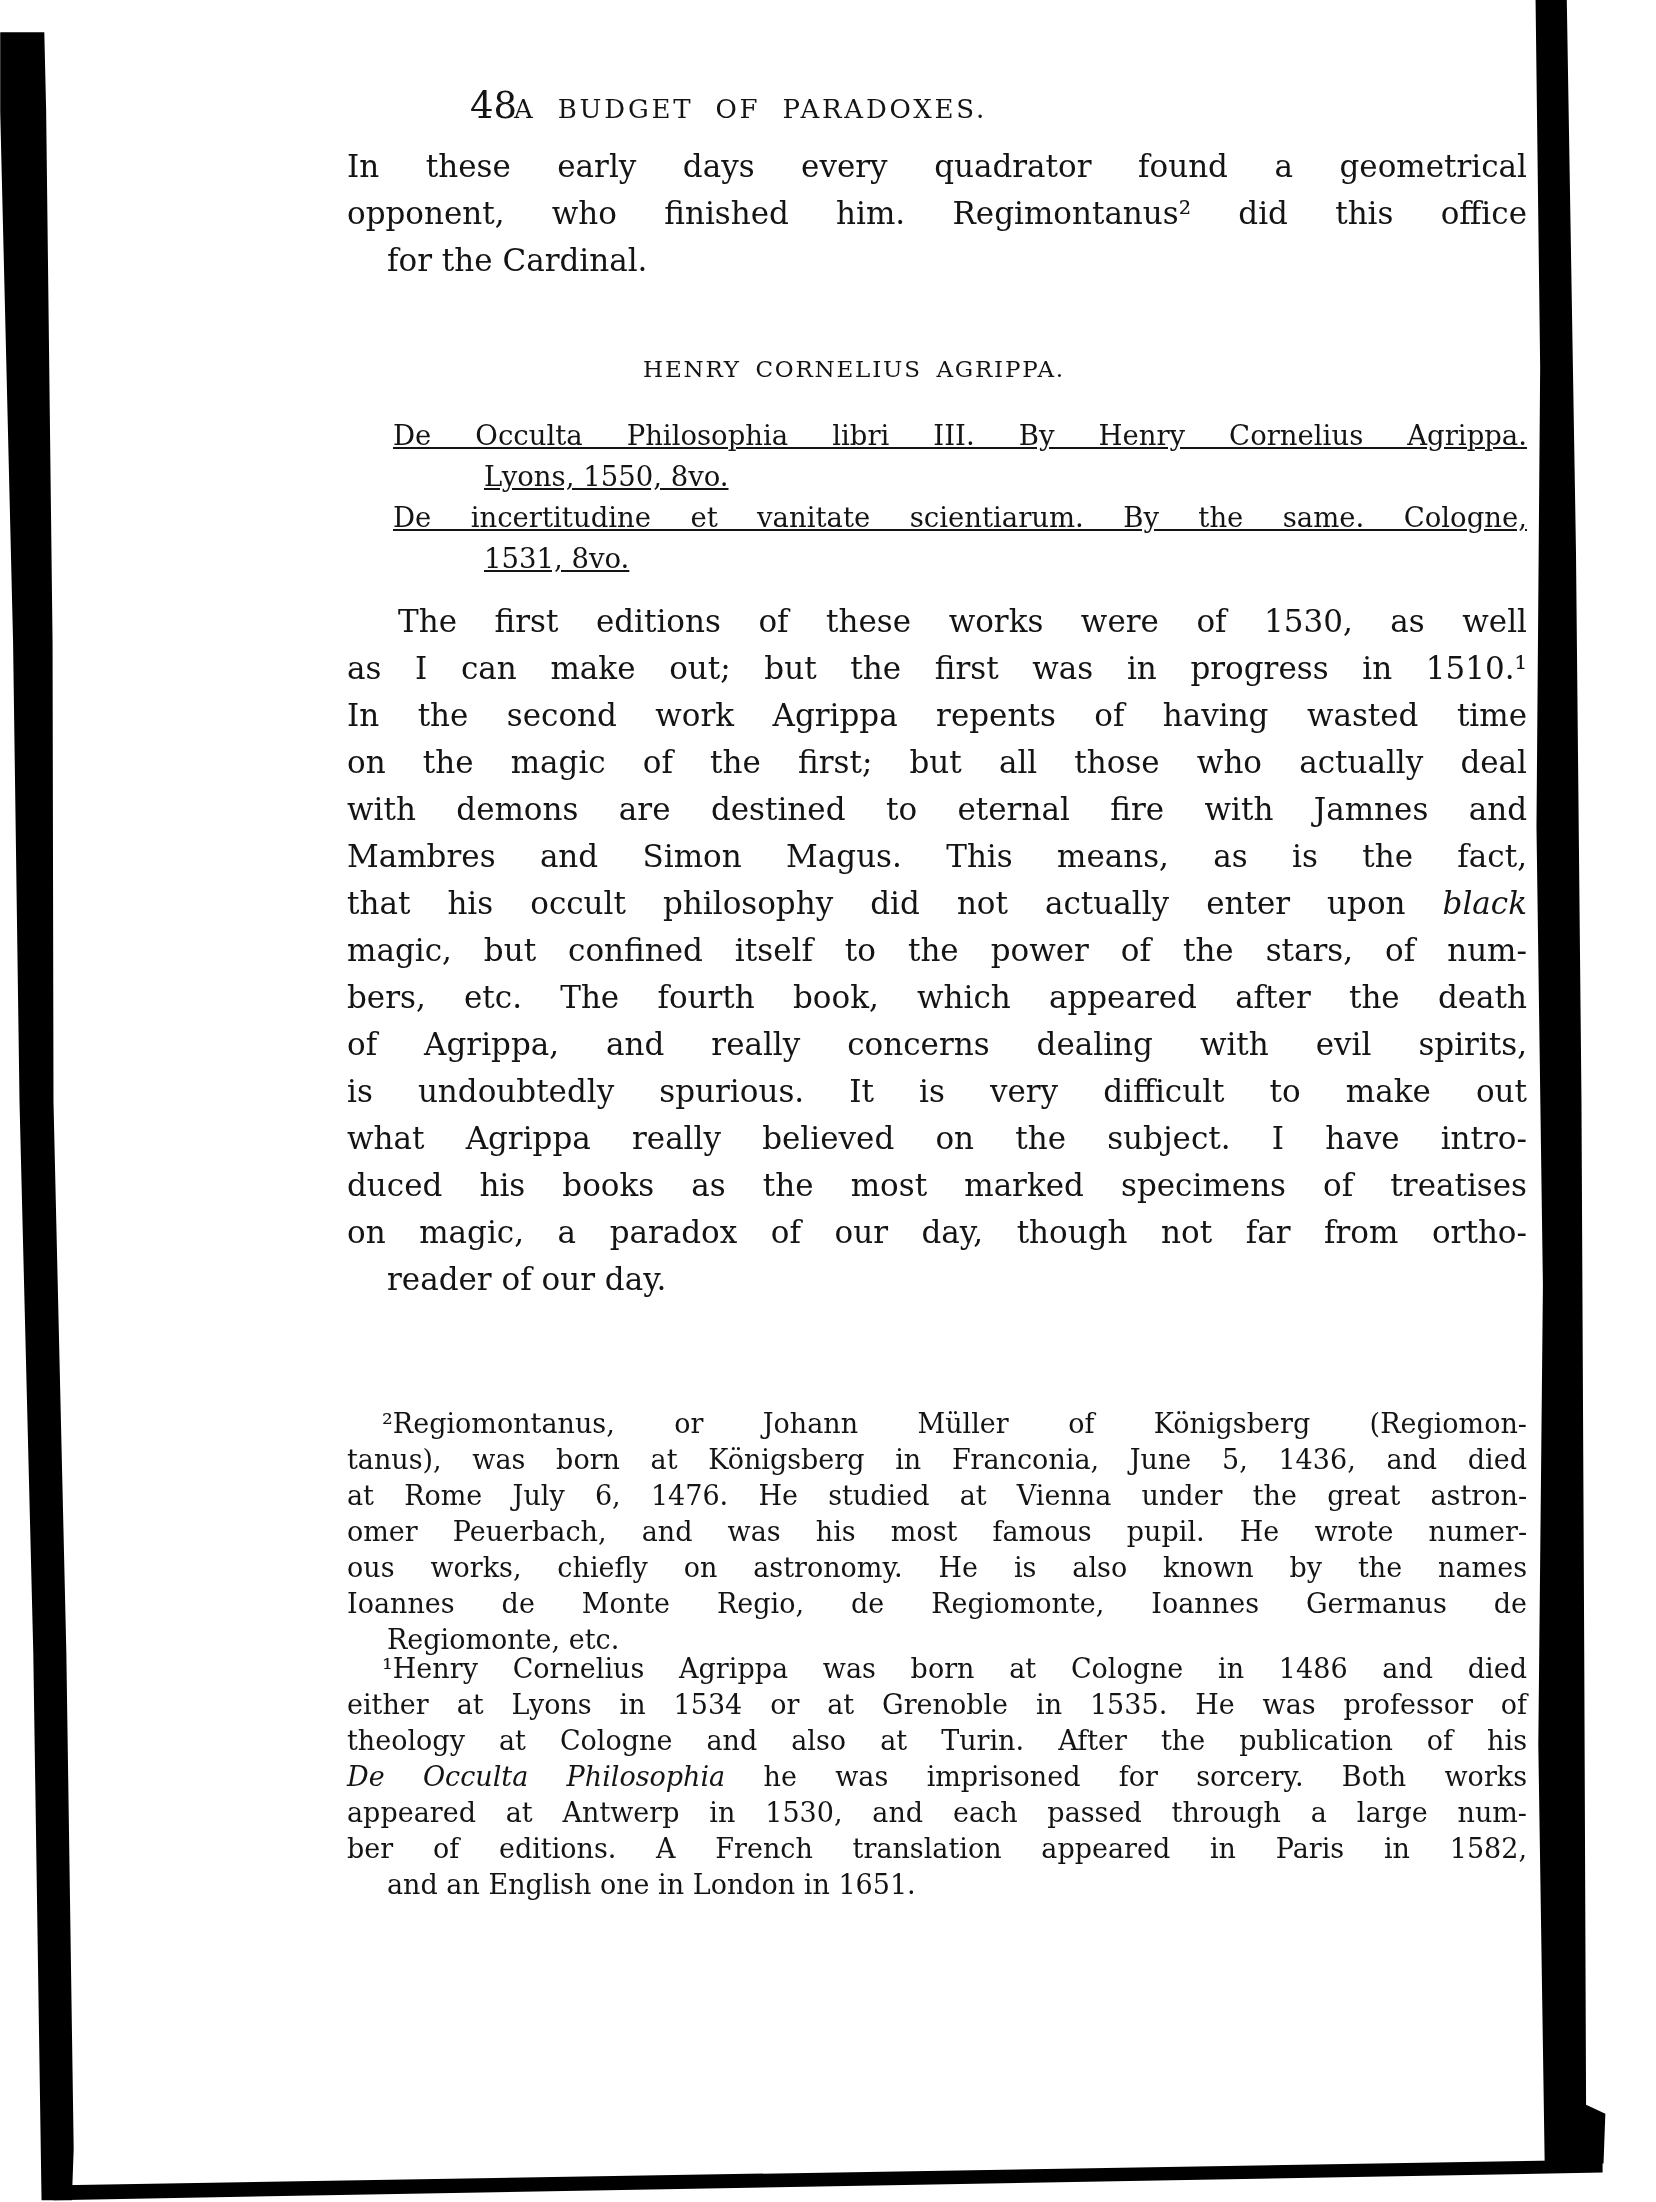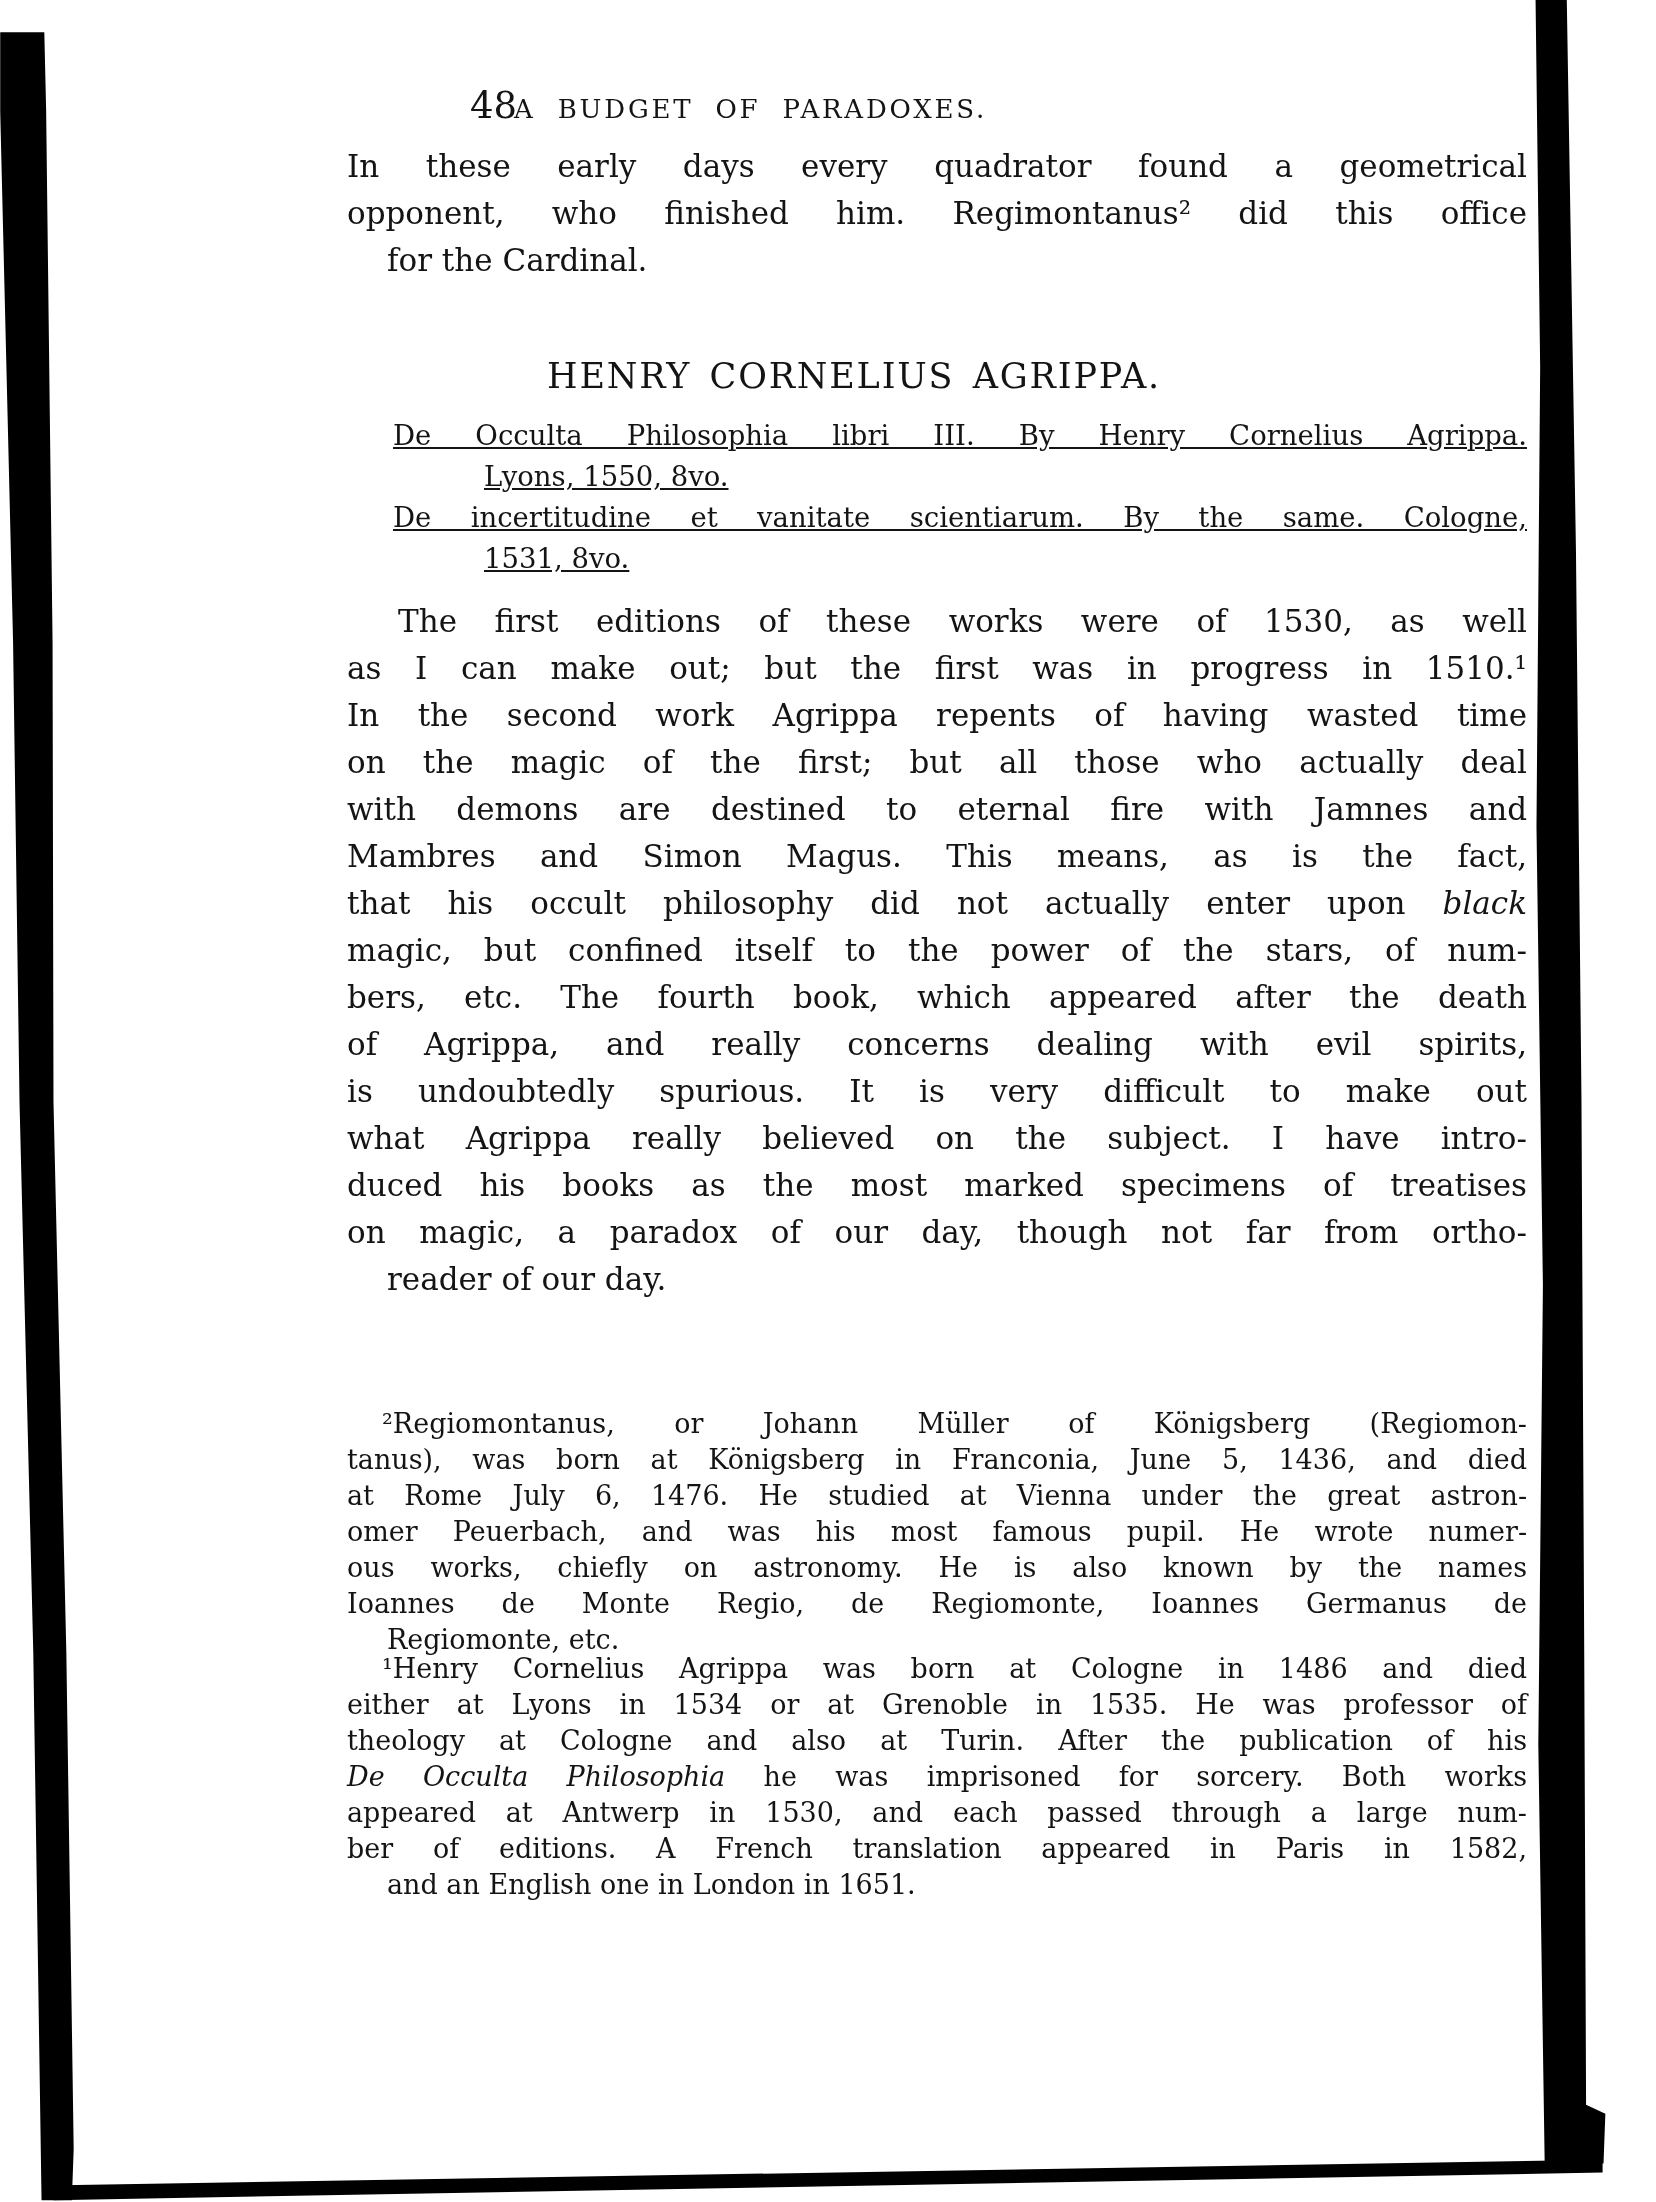--- a/index.html
+++ b/index.html
@@ -11,21 +11,21 @@
     position:relative;
     overflow:hidden;
   }
   .page{position:absolute;inset:0;border-radius:8px;}
   .abs{position:absolute;}
   .pagenum{left:470px;top:84px;font-size:37px;}
   .running{left:514px;top:94px;width:569px;
            font-size:26px;letter-spacing:2.8px;word-spacing:11px;}
   .intro{left:347px;top:143px;width:1180px;font-size:31px;line-height:47px;}
   .heading{left:264px;top:356px;width:1180px;text-align:center;
-           font-size:35px;letter-spacing:1.8px;word-spacing:5.5px;}
+           font-size:23px;letter-spacing:1.8px;word-spacing:5.5px;}
   .biblio{left:393px;top:415px;width:1134px;font-size:27.5px;line-height:41px;text-decoration:underline;}
   .bodytext{left:347px;top:598px;width:1180px;font-size:31px;line-height:47px;}
   .fn{left:347px;width:1180px;font-size:27px;line-height:36px;}
   .fn2{top:1406px;}
   .fn1{top:1651px;}
   .line{text-align:justify;text-align-last:justify;white-space:normal;}
   .line.nojust{text-align-last:left;margin-left:40px;}
   .artifacts{position:absolute;left:0;top:0;pointer-events:none;}
 </style>
 </head>

